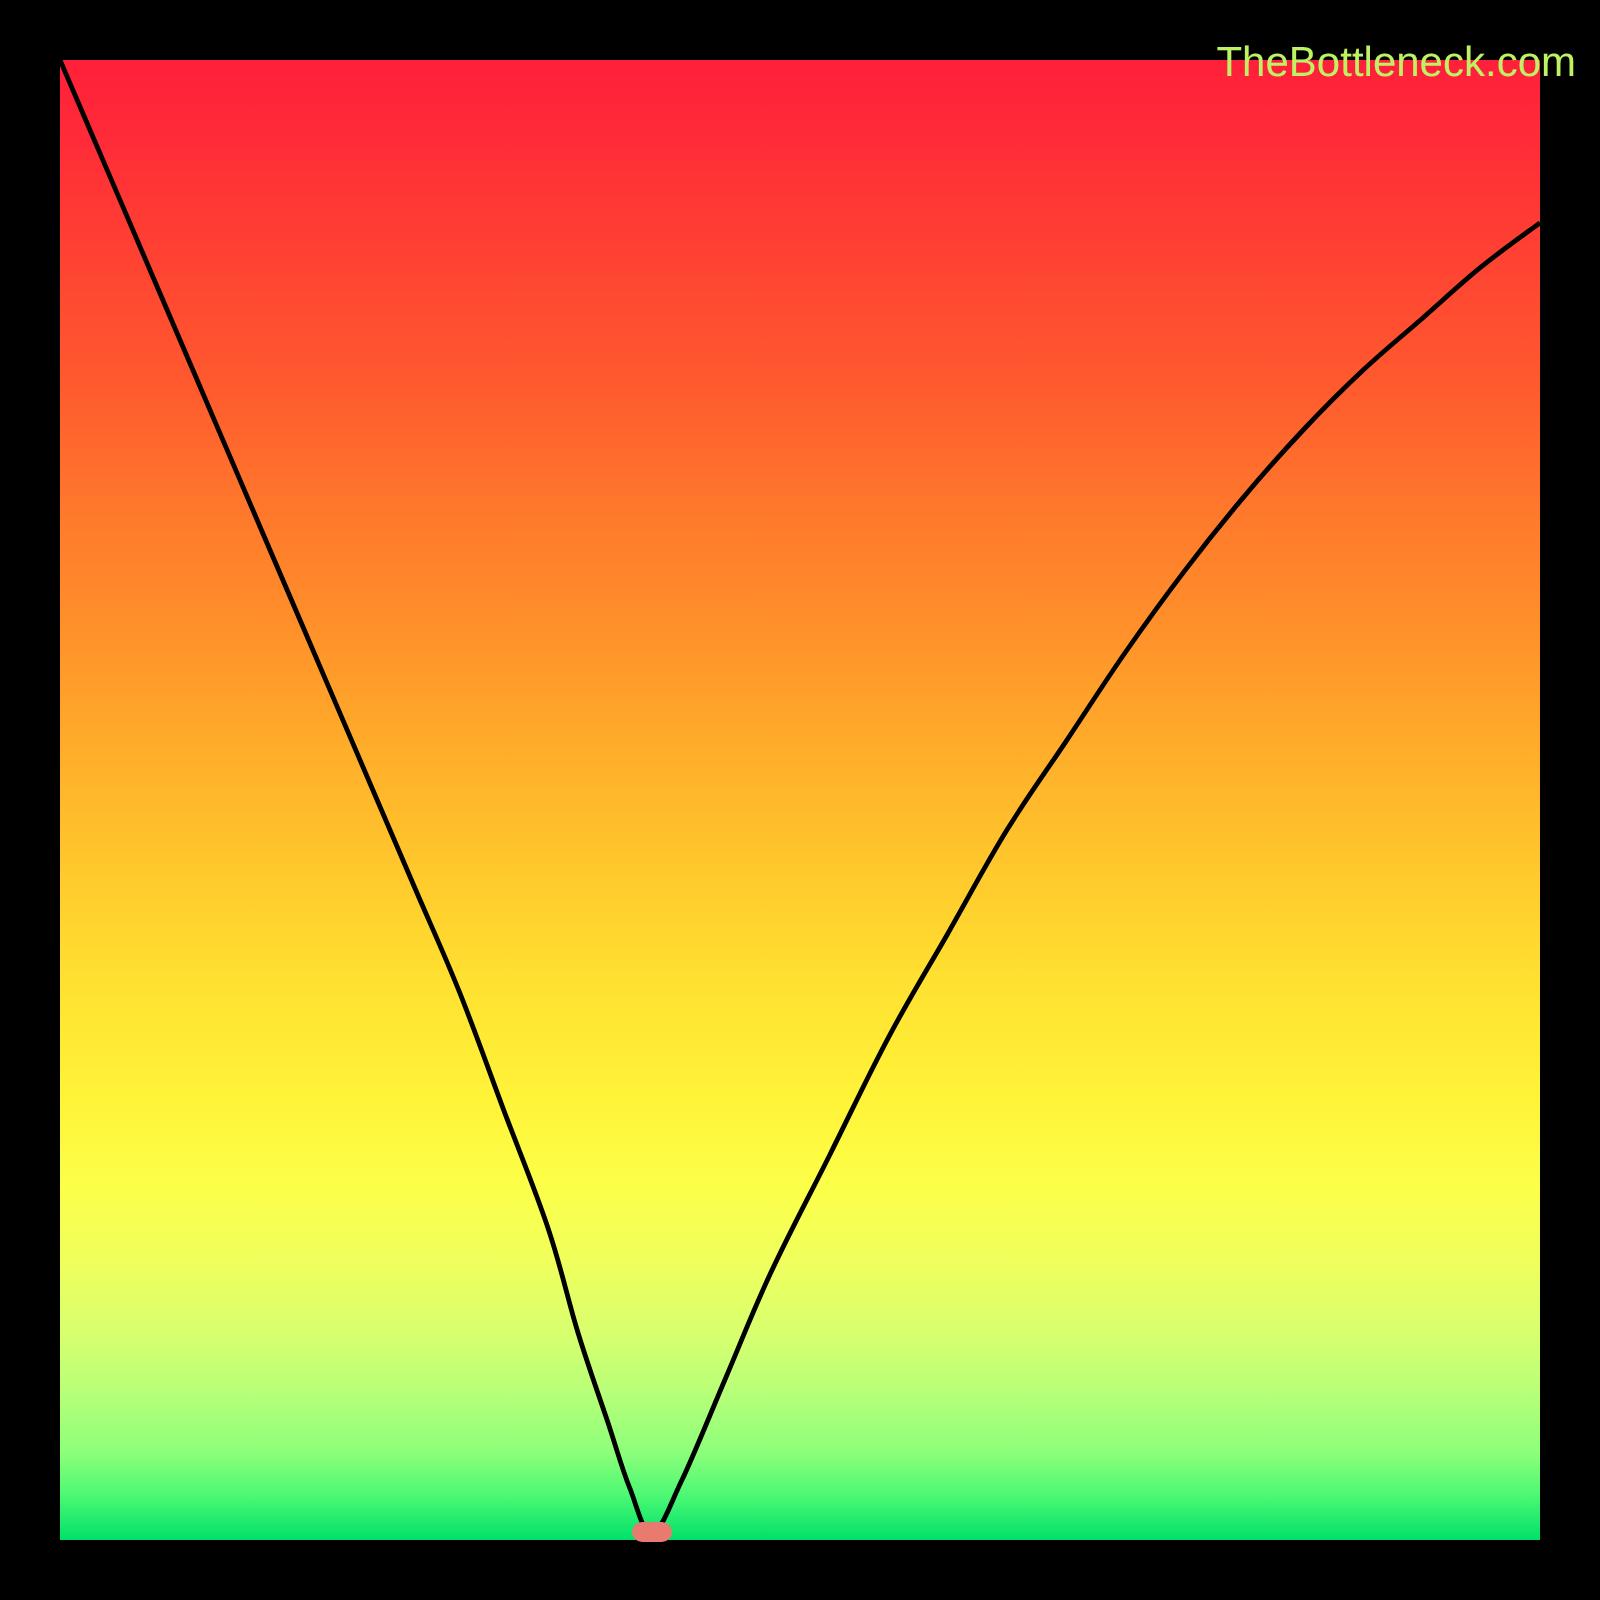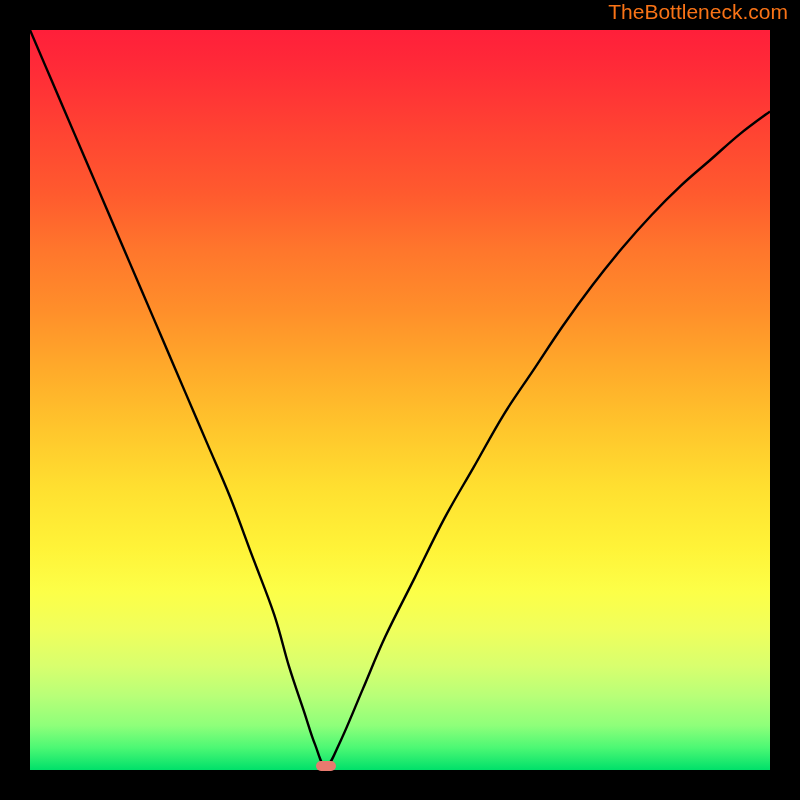--- a/index.html
+++ b/index.html
@@ -6,23 +6,23 @@
   body {
     width: 800px;
     height: 800px;
     background: #000;
     position: relative;
     overflow: hidden;
     font-family: Arial, Helvetica, sans-serif;
   }
   .watermark {
     position: absolute;
-    top: 0;
+    top: 20px;
     right: 12px;
-    color: #f97316;
+    color: #bef264;
     font-size: 21px;
     font-weight: 500;
     z-index: 10;
   }
   .plot-area {
     position: absolute;
     left: 30px;
     top: 30px;
     width: 740px;
     height: 740px;

